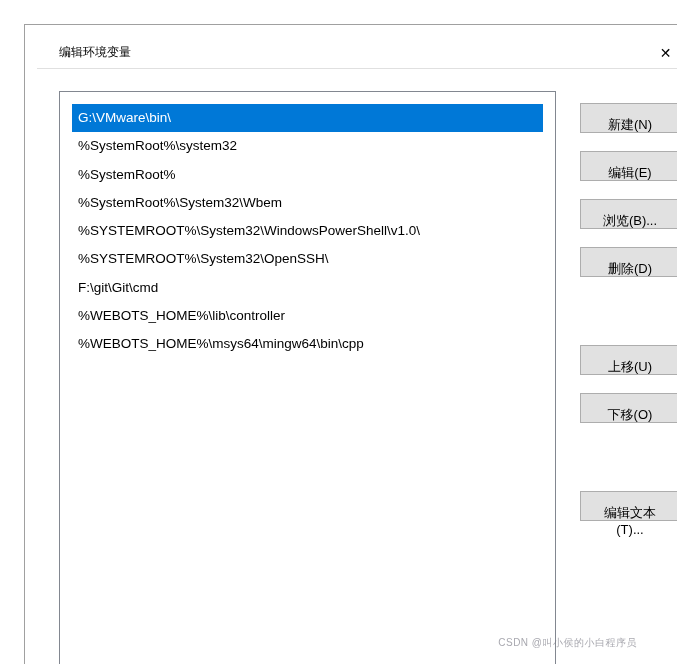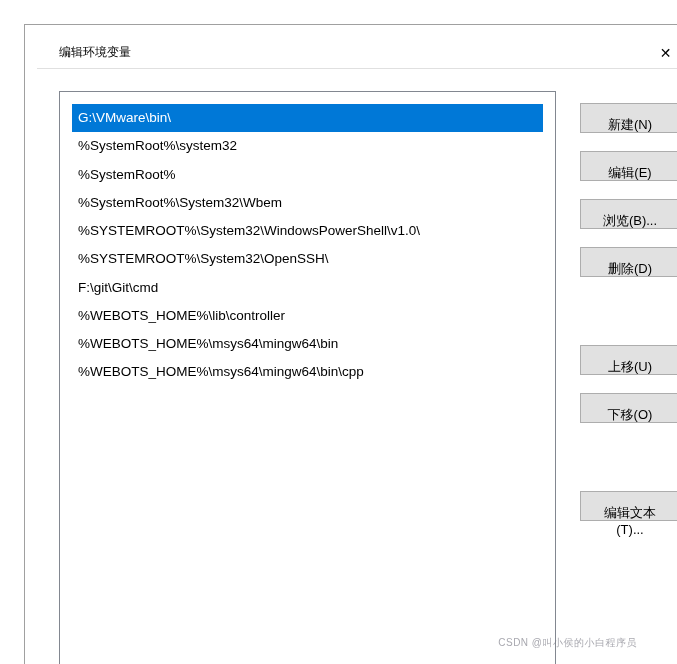--- a/index.html
+++ b/index.html
@@ -133,21 +133,20 @@
   <div class="content">
     <div class="listbox">
       <div class="list-item selected">G:\VMware\bin\</div>
       <div class="list-item">%SystemRoot%\system32</div>
       <div class="list-item">%SystemRoot%</div>
       <div class="list-item">%SystemRoot%\System32\Wbem</div>
       <div class="list-item">%SYSTEMROOT%\System32\WindowsPowerShell\v1.0\</div>
       <div class="list-item">%SYSTEMROOT%\System32\OpenSSH\</div>
       <div class="list-item">F:\git\Git\cmd</div>
       <div class="list-item">%WEBOTS_HOME%\lib\controller</div>
-      <div class="list-item">%WEBOTS_HOME%\msys64\mingw64\bin</div>
       <div class="list-item">%WEBOTS_HOME%\msys64\mingw64\bin\cpp</div>
     </div>
 
     <div class="button-column">
       <button class="btn gap-sm">新建(N)</button>
       <button class="btn gap-sm">编辑(E)</button>
       <button class="btn gap-sm">浏览(B)...</button>
       <button class="btn gap-lg">删除(D)</button>
       <button class="btn gap-sm">上移(U)</button>
       <button class="btn gap-lg">下移(O)</button>

